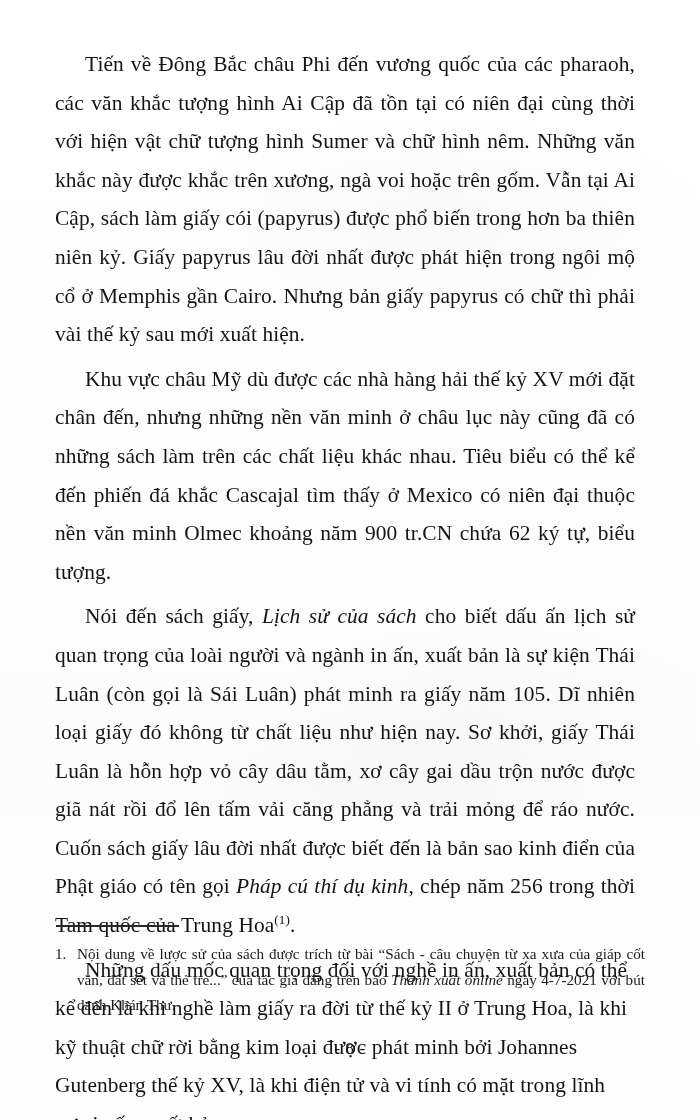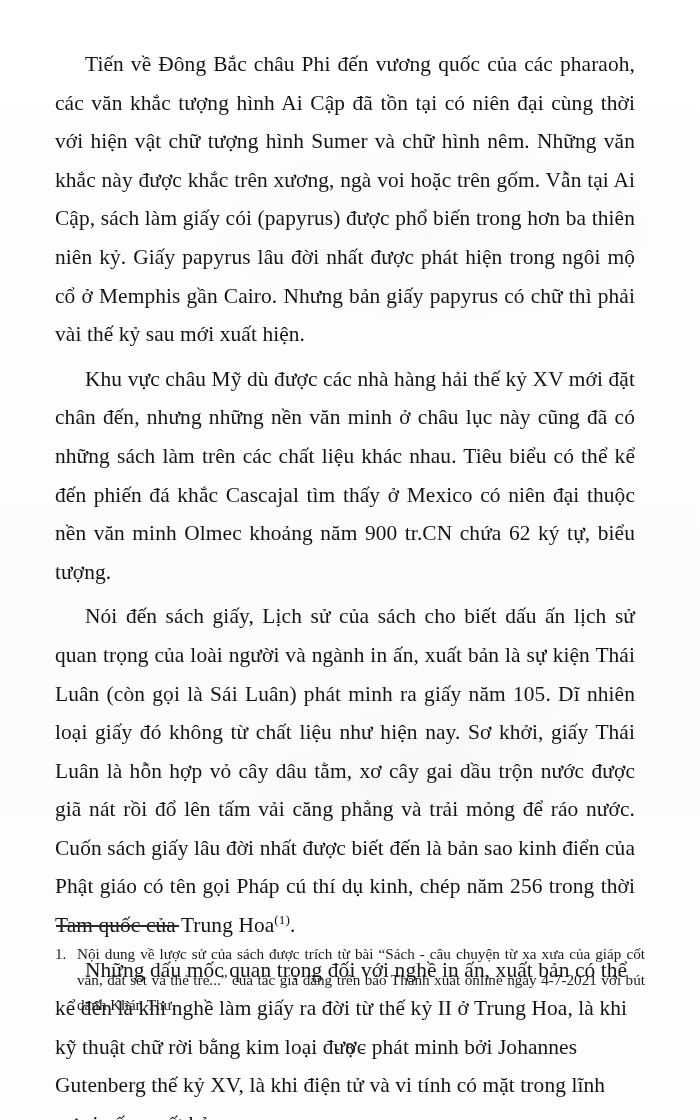--- a/index.html
+++ b/index.html
@@ -56,20 +56,21 @@
     color: #141414;
   }
   p.body-par + p.body-par {
     margin-top: 6px;
   }
   p.body-par:last-child {
     text-align: left;
   }
 
   .it {
+    font-style: italic;
   }
   sup.fn-ref {
     font-size: 0.62em;
     vertical-align: super;
     line-height: 0;
   }
 
   
   .footnote-area {
     position: absolute;

